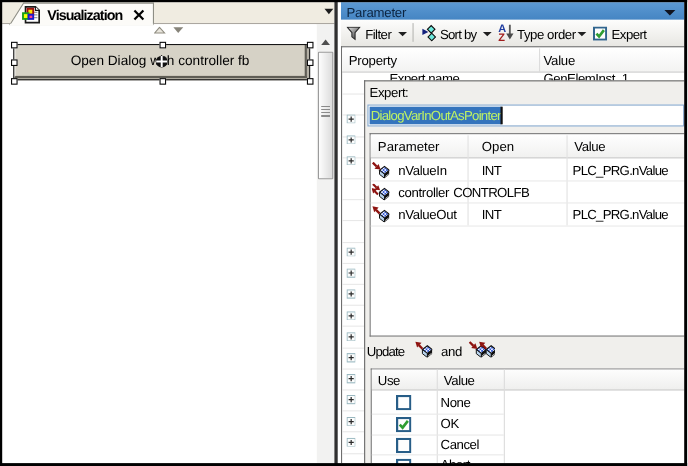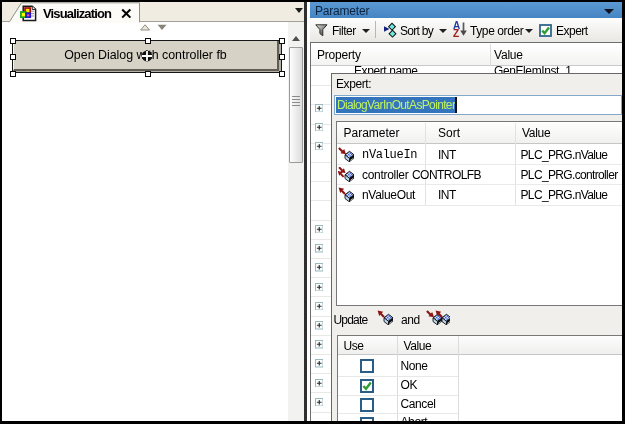--- a/index.html
+++ b/index.html
@@ -204,41 +204,40 @@
 
 <div class="abs" style="left:334px;top:95px;width:288px;height:20px;background:#fff;border:1px solid #84a7cc;"></div>
 <div class="abs" style="left:336px;top:97px;height:16px;background:#3474bd;color:#bef264;font-size:12px;line-height:16px;white-space:nowrap;padding:0 1px;letter-spacing:-0.65px;">DialogVarInOutAsPointer</div>
 <div class="abs" style="left:455px;top:97px;width:1.5px;height:16px;background:#111;"></div>
 
 <div class="abs" style="left:335.5px;top:121px;width:286.5px;height:184.5px;background:#fff;border:1.5px solid #787878;border-right:none;"></div>
 <div class="abs" style="left:337px;top:122.5px;width:285px;height:21.5px;background:linear-gradient(180deg,#fefefe,#f1f1f0);border-bottom:1px solid #c6c6c6;"></div>
 <div class="abs" style="left:425px;top:122.5px;width:1px;height:82.5px;background:#e2e2e2;"></div>
 <div class="abs" style="left:514.5px;top:122.5px;width:1px;height:82.5px;background:#e2e2e2;"></div>
 <div class="txt" style="left:343.5px;top:126px;letter-spacing:0;">Parameter</div>
-<div class="txt" style="left:438px;top:126px;letter-spacing:0;">Sort</div>
+<div class="txt" style="left:438px;top:126px;letter-spacing:0;">Open</div>
 <div class="txt" style="left:522px;top:126px;letter-spacing:-0.3px;">Value</div>
 <div class="abs" style="left:337px;top:164px;width:285px;height:1px;background:#eaeaea;"></div>
 <div class="abs" style="left:337px;top:184.3px;width:285px;height:1px;background:#eaeaea;"></div>
 <div class="abs" style="left:337px;top:204.6px;width:285px;height:1px;background:#eaeaea;"></div>
 
 <svg class="abs" style="left:338px;top:147px;" width="16" height="15" viewBox="0 0 16 15">
       <use href="#cubein"></use>
     </svg>
 <svg class="abs" style="left:338px;top:167px;" width="16" height="15" viewBox="0 0 16 15">
       <use href="#cubeinout"></use>
     </svg>
 <svg class="abs" style="left:338px;top:187px;" width="16" height="15" viewBox="0 0 16 15">
       <use href="#cubeout"></use>
     </svg>
-<div class="txt" style="left:362px;top:147.5px;letter-spacing:-0.3px;font-family:Liberation Mono, monospace;">nValueIn</div>
+<div class="txt" style="left:362px;top:147.5px;letter-spacing:-0.3px;">nValueIn</div>
 <div class="txt" style="left:438px;top:147.5px;letter-spacing:-0.55px;">INT</div>
 <div class="txt" style="left:520.5px;top:147.5px;letter-spacing:-0.65px;">PLC_PRG.nValue</div>
 <div class="txt" style="left:362px;top:168px;letter-spacing:-0.3px;">controller</div>
 <div class="txt" style="left:412px;top:168px;letter-spacing:-0.55px;">CONTROLFB</div>
-<div class="txt" style="left:520.5px;top:168px;letter-spacing:-0.65px;">PLC_PRG.controller</div>
 <div class="txt" style="left:362px;top:188.3px;letter-spacing:-0.3px;">nValueOut</div>
 <div class="txt" style="left:438px;top:188.3px;letter-spacing:-0.55px;">INT</div>
 <div class="txt" style="left:520.5px;top:188.3px;letter-spacing:-0.65px;">PLC_PRG.nValue</div>
 
 <div class="txt" style="left:333.5px;top:313px;letter-spacing:-0.8px;">Update</div>
 <svg class="abs" style="left:377px;top:310px;" width="16" height="15" viewBox="0 0 16 15">
       <use href="#cubeout"></use>
     </svg>
 <div class="txt" style="left:401px;top:313px;">and</div>
 <svg class="abs" style="left:426px;top:310px;" width="24" height="15" viewBox="0 0 24 15">

